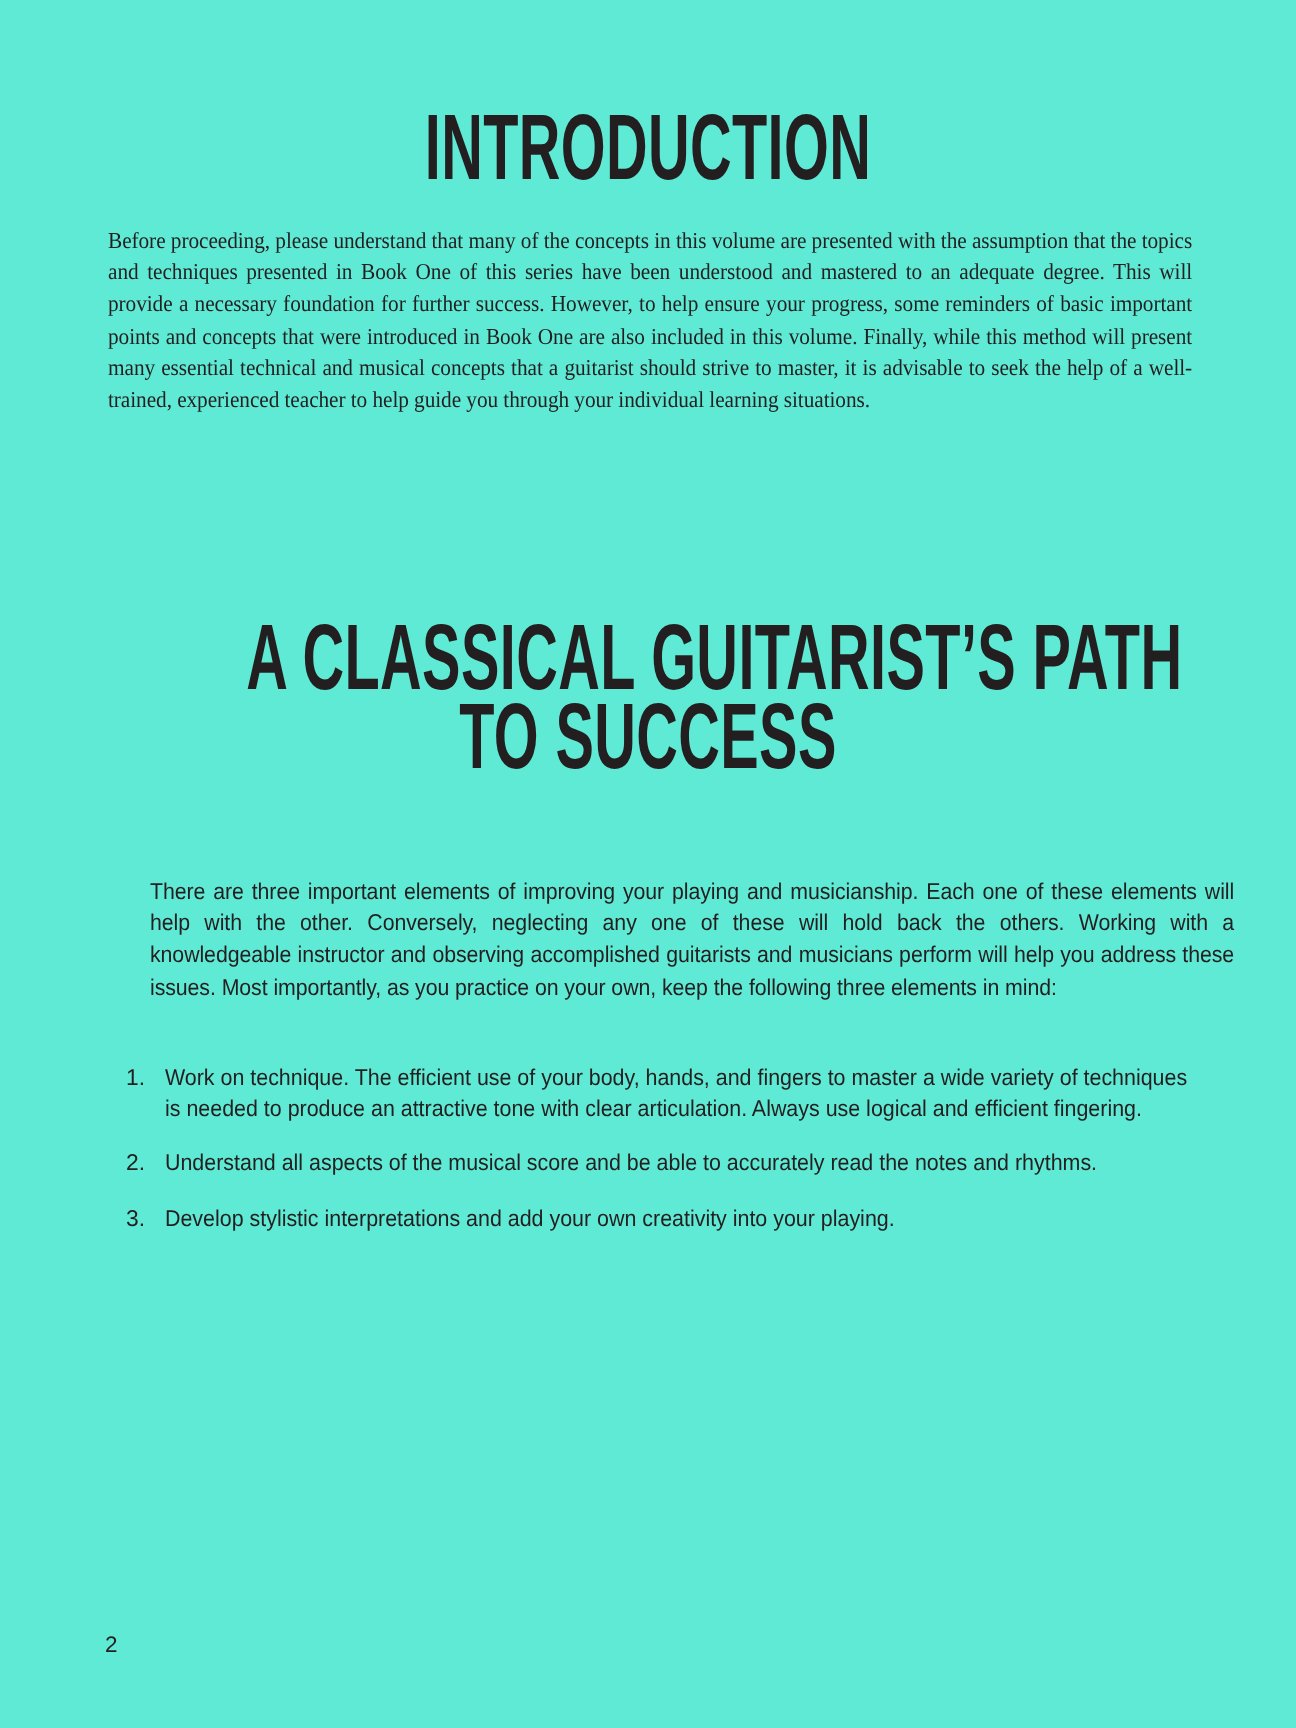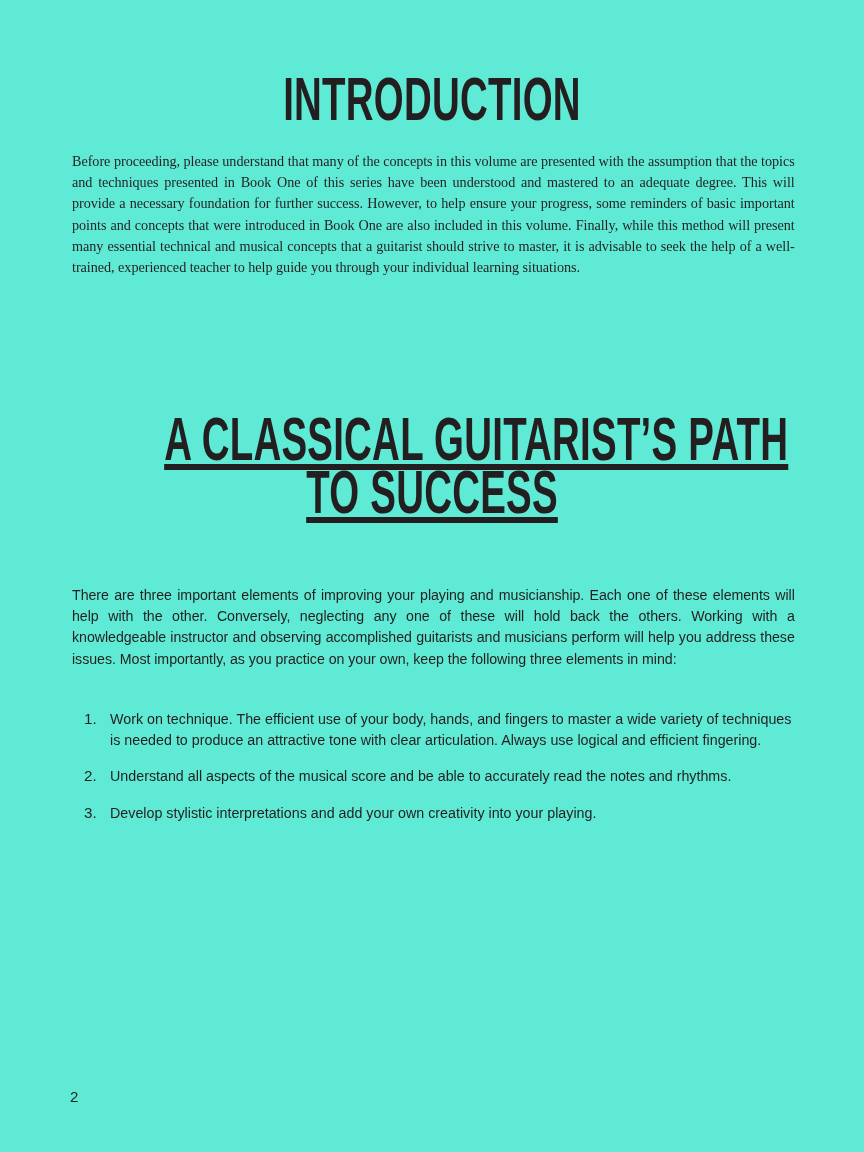--- a/index.html
+++ b/index.html
@@ -37,21 +37,20 @@
     white-space: nowrap;
   }
 
   .section-heading {
     position: absolute;
     left: 0;
     right: 0;
     top: 414px;
     text-align: center;
     color: #231f20;
-    text-decoration: underline;
   }
   .section-heading .sh-line {
     font-size: 62px;
     line-height: 50px;
     font-weight: bold;
     letter-spacing: 0.4px;
     white-space: nowrap;
     transform: scaleX(0.62);
     transform-origin: center top;
   }
@@ -72,21 +71,21 @@
     text-align: justify;
     text-justify: inter-word;
     letter-spacing: -0.05px;
     color: #231f20;
     transform: scaleX(0.935);
     transform-origin: left top;
     width: 773px;
   }
 
   #intro-paragraph { top: 150px; font-family: Liberation Serif, serif; }
-  #path-paragraph  { top: 584px; }
+  #path-paragraph  { top: 584px; margin-left: 28px; }
 
   
   .num-list {
     position: absolute;
     left: 72px;
     top: 708px;
     width: 730px;
     margin: 0;
     padding: 0;
     list-style: none;

